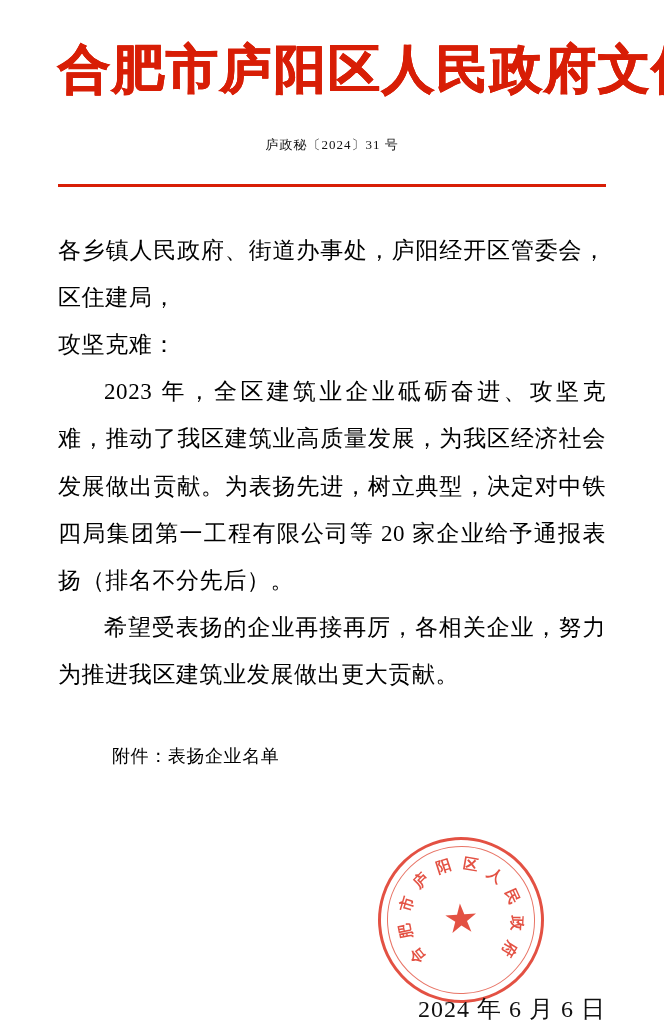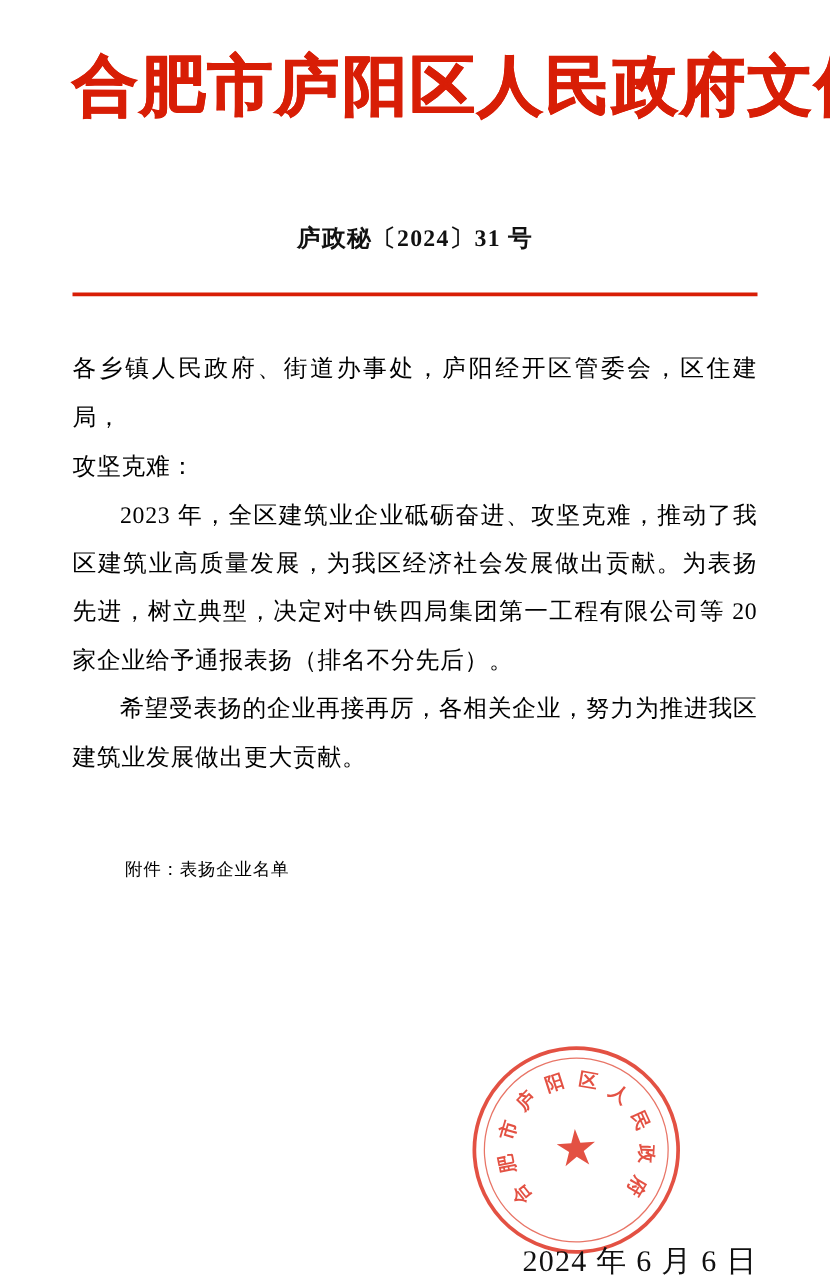--- a/index.html
+++ b/index.html
@@ -35,25 +35,24 @@
     letter-spacing: 2px;
     line-height: 1.15;
     white-space: nowrap;
     -webkit-text-stroke: 1px #d81e06;
     text-shadow: 0.5px 0 0 #d81e06, -0.5px 0 0 #d81e06;
   }
 
   
   .doc-number {
     text-align: center;
-    margin-top: 78px;
-    font-size: 19px;
+    margin-top: 36px;
+    font-size: 13px;
     letter-spacing: 1px;
     color: #111;
-    font-weight: bold;
   }
 
   
   .red-rule {
     margin-top: 30px;
     height: 3px;
     background: #d81e06;
     width: 100%;
   }
 
@@ -67,37 +66,37 @@
     letter-spacing: 1px;
   }
   .doc-title .line {
     display: block;
     white-space: nowrap;
   }
 
   
   .body-text {
     margin-top: 40px;
-    font-size: 19px;
+    font-size: 23px;
     line-height: 2.05;
     letter-spacing: 0.6px;
     text-align: justify;
     text-justify: inter-ideograph;
   }
   .body-text p {
     margin: 0;
   }
   .body-text p.indent {
     text-indent: 2em;
   }
 
   
   .attachment {
-    margin-top: 60px;
-    font-size: 14px;
+    margin-top: 46px;
+    font-size: 18px;
     letter-spacing: 0.6px;
     text-indent: 3em;
   }
 
   
   .signature-block {
     position: absolute;
     right: 58px;
     bottom: 42px;
     width: 300px;

